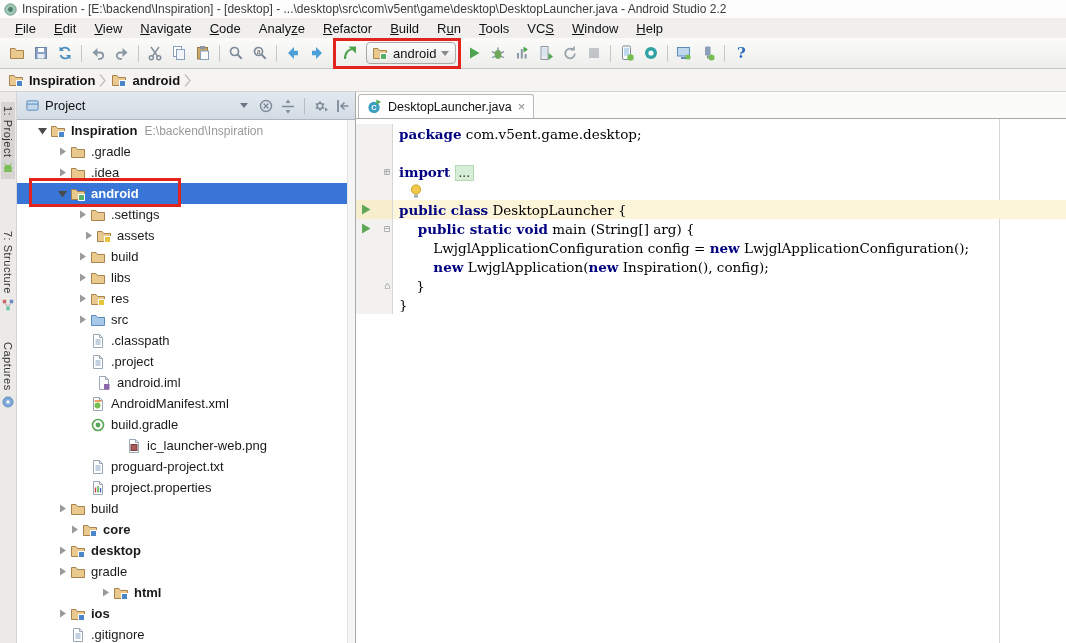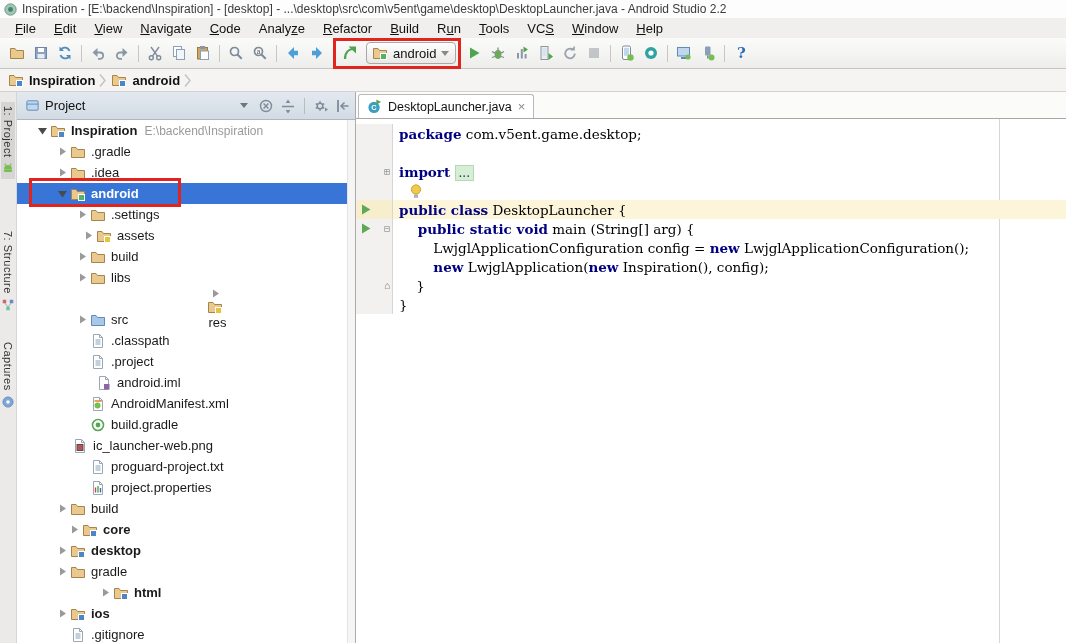--- a/index.html
+++ b/index.html
@@ -489,21 +489,21 @@
                 <path d="M3 1.5l6 4-6 4z" fill="#9a9a9a"></path>
               </svg>
             </span>
             <span>
               <svg width="16" height="16" viewBox="0 0 16 16">
                 <path d="M1.5 3.5h4.5l1.5 2h7v8h-13z" fill="#eac98f" stroke="#a9834c"></path>
               </svg>
             </span>
             <span class="tlab">libs</span>
           </div>
-          <div class="tree-row" style="padding-left: 58px; flex-direction: column;">
+          <div class="tree-row" style="padding-left: 58px;">
             <span class="arrow-slot">
               <svg width="11" height="11" viewBox="0 0 11 11">
                 <path d="M3 1.5l6 4-6 4z" fill="#9a9a9a"></path>
               </svg>
             </span>
             <span>
               <svg width="16" height="16" viewBox="0 0 16 16">
                 <path d="M1.5 3.5h4.5l1.5 2h7v8h-13z" fill="#eac98f" stroke="#a9834c"></path>
                 <rect x="8.5" y="8.5" width="6" height="6" fill="#e3c43a" stroke="#fff"></rect>
               </svg>
@@ -571,21 +571,21 @@
           <div class="tree-row" style="padding-left: 58px;">
             <span class="arrow-slot"></span>
             <span>
               <svg width="16" height="16" viewBox="0 0 16 16">
                 <circle cx="8" cy="8" r="5.5" fill="#fff" stroke="#57a657" stroke-width="1.6"></circle>
                 <circle cx="8" cy="8" r="2.4" fill="#57a657"></circle>
               </svg>
             </span>
             <span class="tlab">build.gradle</span>
           </div>
-          <div class="tree-row" style="padding-left: 40px;">
+          <div class="tree-row" style="padding-left: 58px; margin-left: 36px;">
             <span class="arrow-slot"></span>
             <span>
               <svg width="16" height="16" viewBox="0 0 16 16">
                 <path d="M3.5 1.5h6l3 3v10h-9z" fill="#fff" stroke="#9aa7b5"></path>
                 <path d="M9.5 1.5v3h3" fill="none" stroke="#9aa7b5"></path>
                 <rect x="5" y="6.5" width="6" height="6" fill="#a85b5b" stroke="#7c3f3f"></rect>
               </svg>
             </span>
             <span class="tlab">ic_launcher-web.png</span>
           </div>

